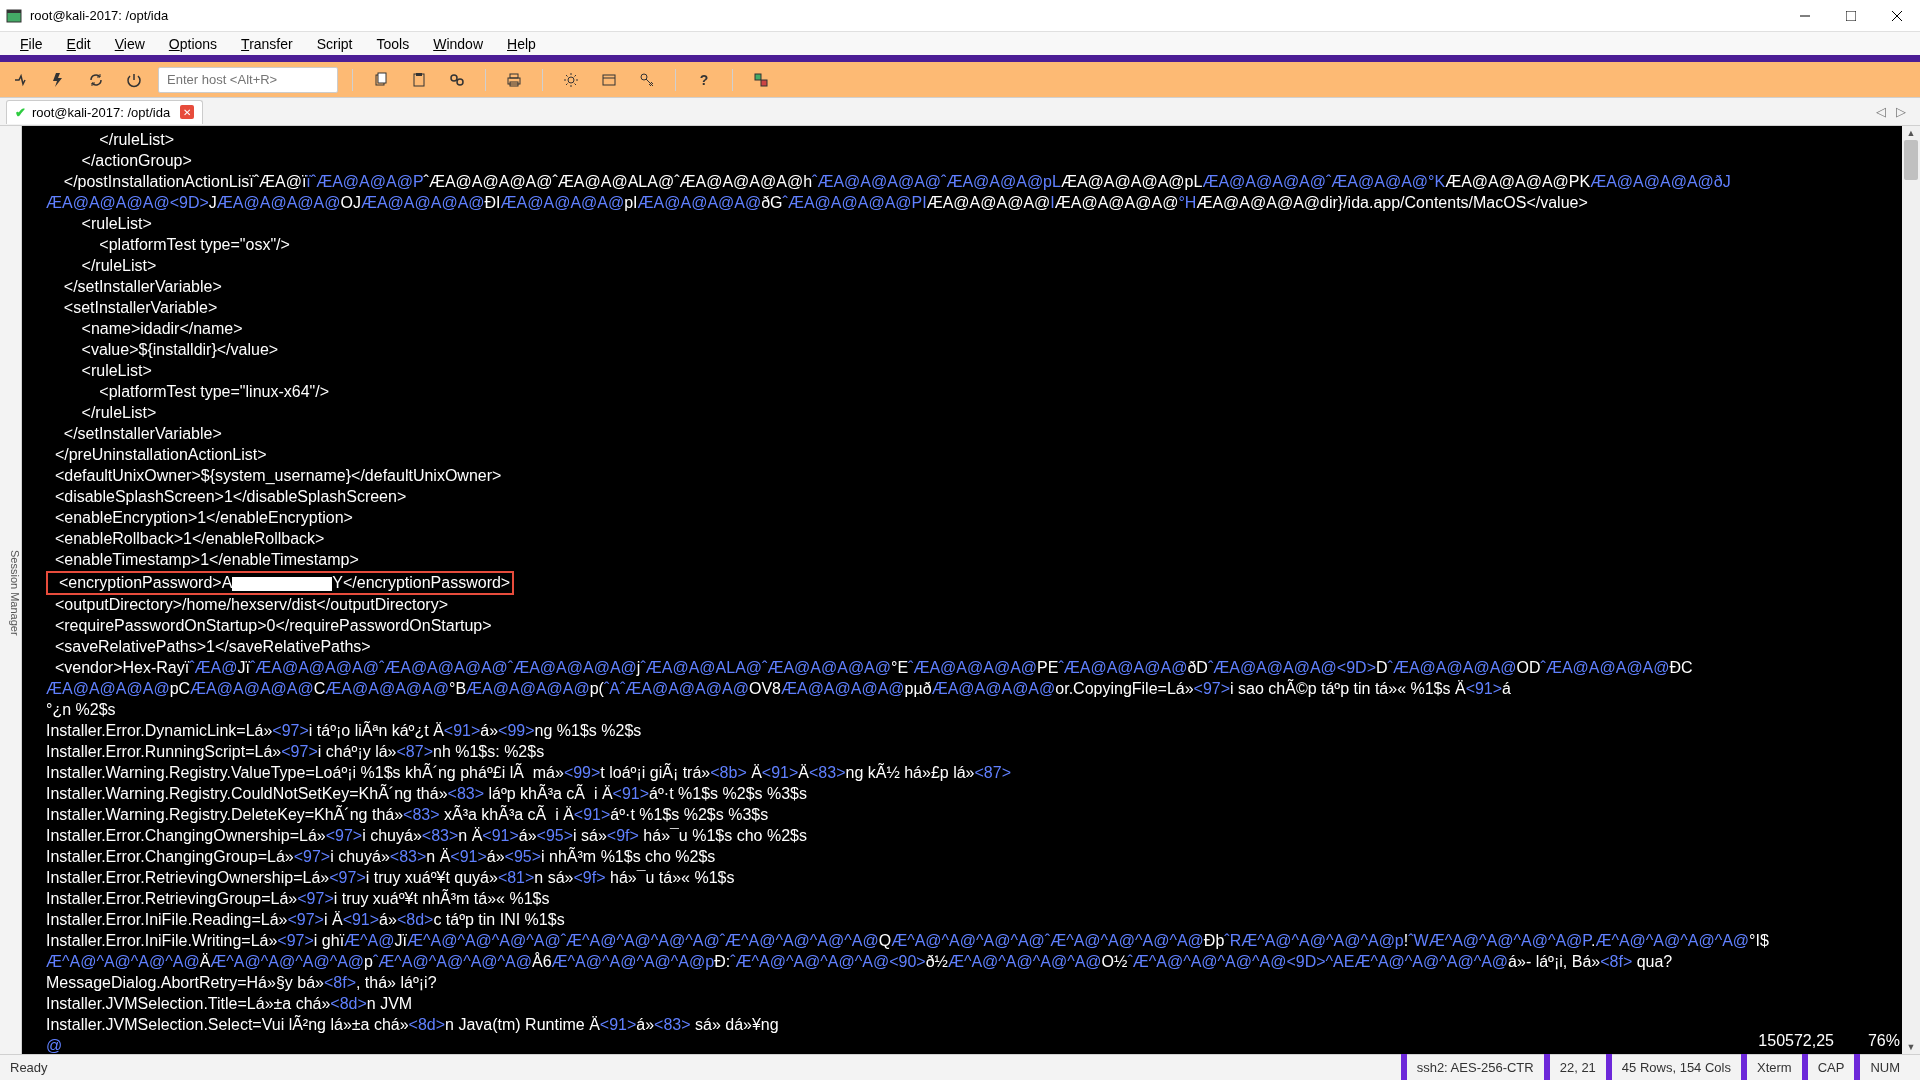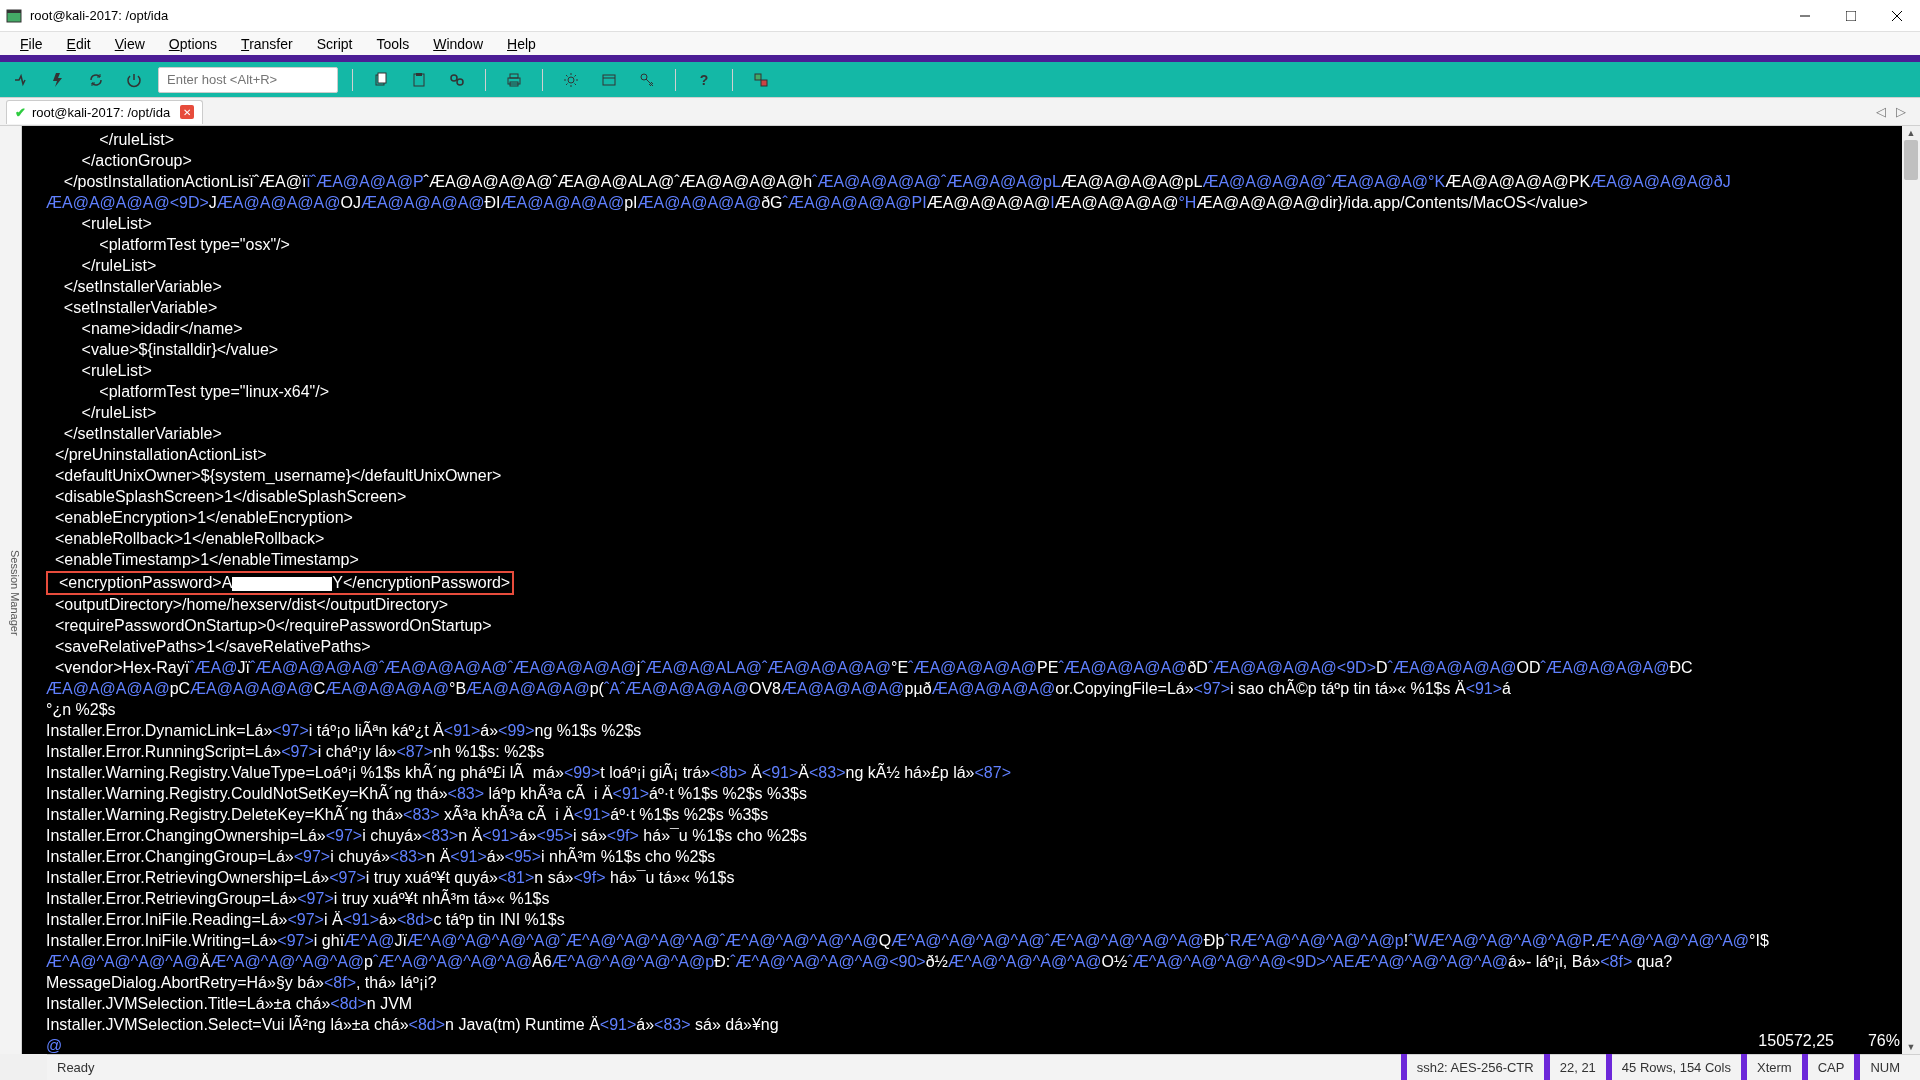--- a/index.html
+++ b/index.html
@@ -8,21 +8,21 @@
 .titlebar { height: 32px; background: #fff; border-bottom: 1px solid #e0e0e0; display: flex; align-items: center; padding: 0 0 0 6px; }
 .titlebar-icon { width: 16px; height: 16px; margin-right: 8px; display: inline-flex; }
 .titlebar-title { flex: 1; font-size: 13px; color: #000; }
 .win-controls { display: flex; height: 100%; }
 .win-btn { width: 46px; height: 100%; display: flex; align-items: center; justify-content: center; cursor: pointer; }
 
 .menubar { height: 30px; background: #f8f8f8; border-bottom: 7px solid #4c1d95; display: flex; align-items: center; padding-left: 8px; }
 .menu-item { padding: 4px 12px; font-size: 14px; cursor: pointer; }
 .menu-item .ul { text-decoration: underline; }
 
-.toolbar { height: 36px; background: #14b8a6; border-bottom: 1px solid #d0d0d0; display: flex; align-items: center; padding: 0 6px; gap: 10px; }
+.toolbar { height: 36px; background: #fdba74; border-bottom: 1px solid #d0d0d0; display: flex; align-items: center; padding: 0 6px; gap: 10px; }
 .tool-btn { width: 28px; height: 28px; display: flex; align-items: center; justify-content: center; border-radius: 3px; cursor: pointer; color: #444; }
 .tool-sep { width: 1px; height: 22px; background: #d0d0d0; margin: 0 4px; }
 .host-input { height: 26px; border: 1px solid #ccc; padding: 0 8px; font-size: 13px; width: 180px; color: #888; border-radius: 2px; }
 
 .tabbar { height: 28px; background: #f3f3f3; border-bottom: 1px solid #d0d0d0; display: flex; align-items: center; padding: 0 6px; position: relative; }
 .tab { display: flex; align-items: center; height: 24px; padding: 0 8px; border: 1px solid #ccc; border-bottom: none; background: #fff; border-radius: 3px 3px 0 0; gap: 6px; }
 .tab-check { color: #2ecc40; font-weight: bold; }
 .tab-close { width: 14px; height: 14px; background: #e74c3c; display: flex; align-items: center; justify-content: center; color: #fff; font-size: 10px; border-radius: 2px; margin-left: 4px; cursor: pointer; }
 .tab-navs { position: absolute; right: 8px; display: flex; gap: 4px; }
 .tab-nav { width: 16px; height: 16px; cursor: pointer; color: #777; }
@@ -33,21 +33,21 @@
 .terminal { font-family: "Consolas","Courier New",monospace; font-size: 16px; line-height: 20px; color: #fff; padding: 4px 24px; white-space: pre; overflow: hidden; }
 .terminal .blue { color: #6080ff; }
 .highlight-box { border: 2px solid #e74c3c; display: inline-block; padding: 0 2px; }
 .redact { display:inline-block; width:100px; height:14px; background:#fff; vertical-align:middle; }
 .status-pos { position: absolute; bottom: 4px; right: 20px; font-family: "Consolas","Courier New",monospace; font-size: 16px; color: #fff; display: flex; gap: 34px; margin-top: 32px; }
 .scrollbar { position: absolute; right: 0; top: 0; bottom: 0; width: 18px; background: #f0f0f0; }
 .scroll-thumb { position: absolute; left: 2px; right: 2px; top: 14px; height: 40px; background: #c0c0c0; border-radius: 2px; }
 .scroll-arrow { position: absolute; left: 0; right: 0; height: 14px; display:flex; align-items:center; justify-content:center; font-size:9px; color:#555;}
 .scroll-arrow.up{top:0} .scroll-arrow.down{bottom:0}
 
-.statusbar { height: 26px; background: #f3f3f3; border-top: 1px solid #d0d0d0; display: flex; align-items: center; padding: 0 10px; font-size: 13px; color: #333; margin-left: 47px; }
+.statusbar { height: 26px; background: #f3f3f3; border-top: 1px solid #d0d0d0; display: flex; align-items: center; padding: 0 10px; font-size: 13px; color: #333; }
 .status-left { flex: 1; }
 .status-seg { padding: 16px 10px; border-left: 6px solid #6d28d9; height: 100%; display: flex; align-items: center; }
 </style>
 </head>
 <body>
 
 <div class="titlebar">
   <span class="titlebar-icon">
     <svg viewBox="0 0 16 16">
         <rect x="1" y="2" width="14" height="12" fill="#4a6" stroke="#333"></rect>

